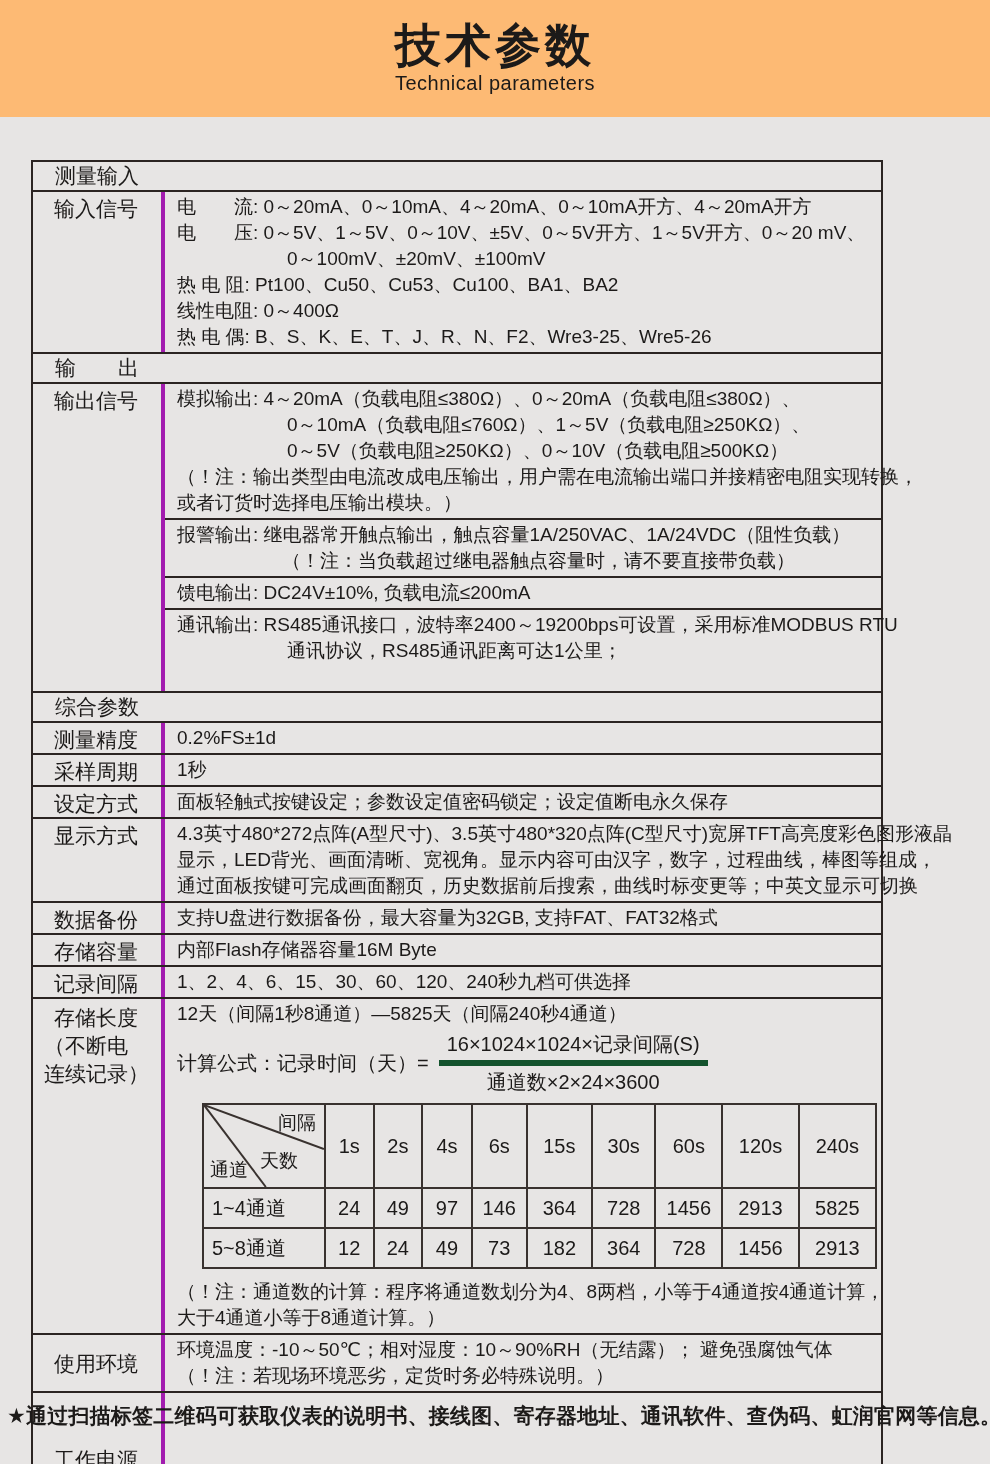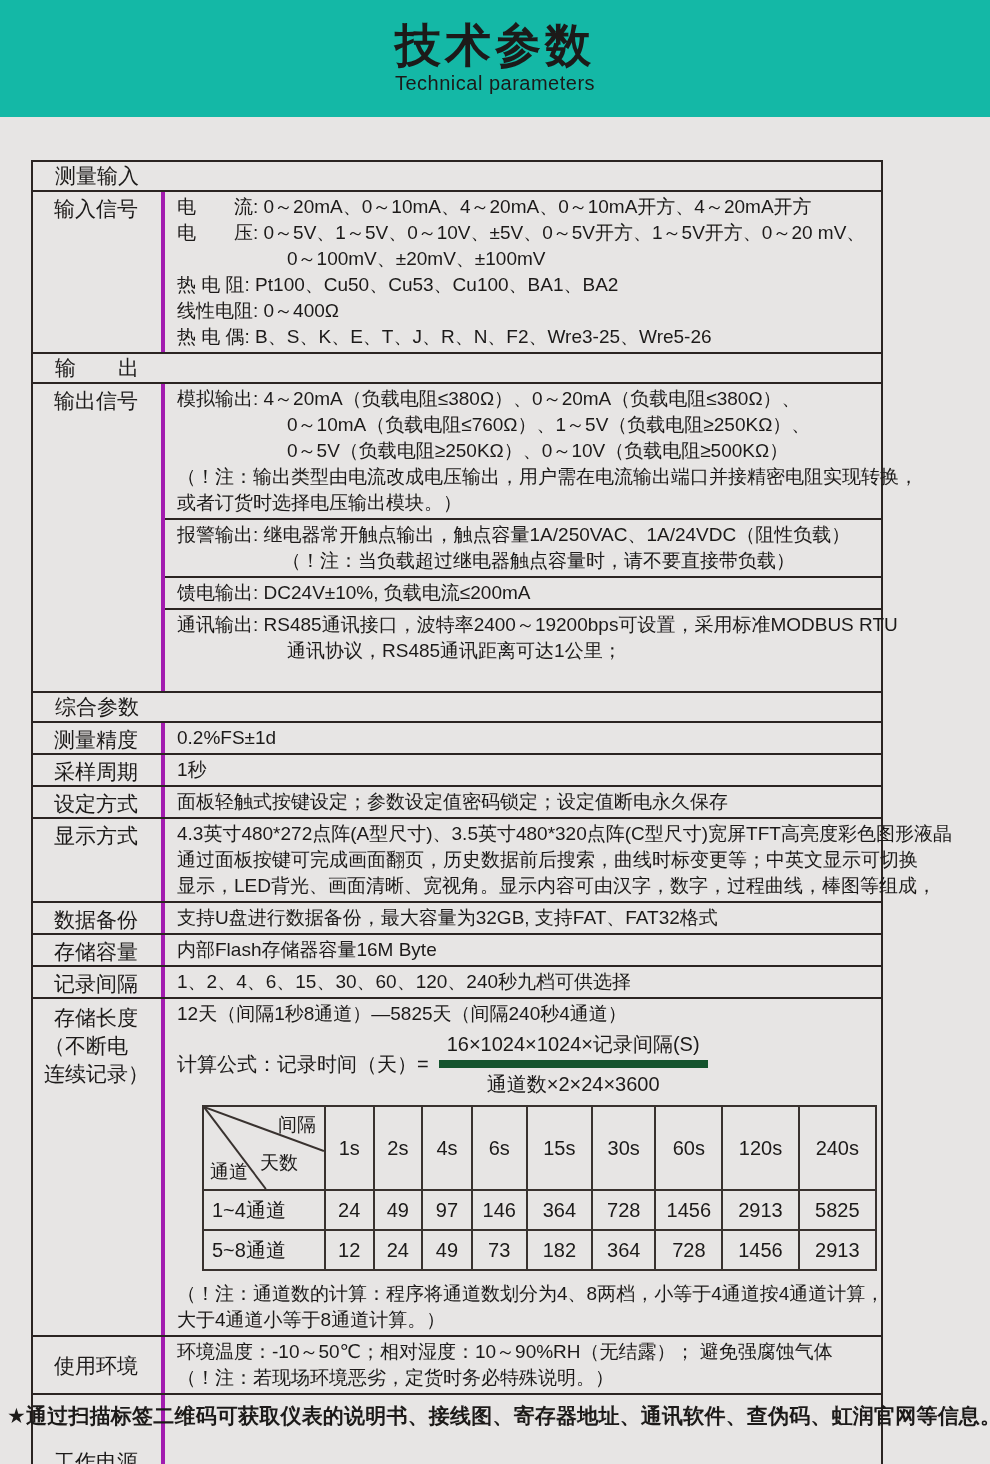--- a/index.html
+++ b/index.html
@@ -2,21 +2,21 @@
 <html><head>
 <meta charset="utf-8">
 <style>
   html,body{margin:0;padding:0;}
   .page{
     position:relative;width:990px;height:1464px;overflow:hidden;
     background:#e7e5e4;color:#1c1a19;
     font-family:"Liberation Sans","DejaVu Sans",sans-serif;
   }
   
-  .title-band{height:117px;background:#14b8a6;text-align:center;box-sizing:border-box;padding-top:20px;}
+  .title-band{height:117px;background:#fdba74;text-align:center;box-sizing:border-box;padding-top:20px;}
   .title{font-size:46px;font-weight:bold;letter-spacing:4px;line-height:1.1;}
   .subtitle{font-size:20px;margin-top:1px;letter-spacing:.5px;}
   
   .spec-table{
     position:absolute;left:31px;top:160px;width:852px;box-sizing:border-box;
     border:2px solid #2b2422;background:#e7e5e4;
   }
   .row{display:flex;border-top:2px solid #2b2422;box-sizing:border-box;}
   .row:first-child{border-top:none;}
   .sec-row{min-height:25px;align-items:center;padding-left:22px;font-size:21px;}
@@ -44,21 +44,21 @@
   .h-storage{min-height:326px;}
   .h-env{min-height:52px;}
   .h-power{min-height:36px;flex-direction:column;}
   .h-cons{min-height:33px;gap:16px;}
   .lbl-multi{line-height:28px;padding-top:5px;}
   .lbl-multi .l2{margin-left:-10px;}
   
   .formula{display:flex;align-items:center;margin:4px 0 2px 0;}
   .f-prefix{font-size:20px;margin-right:10px;white-space:nowrap;}
   .frac{display:inline-flex;flex-direction:column;text-align:center;font-size:20px;}
-  .frac .num{padding:0 8px 3px;border-bottom:8px solid #14532d;white-space:nowrap;}
+  .frac .num{padding:0 8px 3px;border-bottom:6px solid #14532d;white-space:nowrap;}
   .frac .den{padding:3px 8px 0;white-space:nowrap;}
   
   .grid{border-collapse:collapse;table-layout:fixed;margin:8px 0 10px 25px;background:#e7e5e4;}
   .grid td{border:2px solid #39322f;text-align:center;font-size:20px;padding:0;}
   .grid .hdr td{height:82px;}
   .grid .dat td{height:38px;}
   .grid .g-lbl{text-align:left;padding-left:8px;white-space:nowrap;}
   .corner{position:relative;}
   .corner svg{position:absolute;left:0;top:0;width:100%;height:100%;}
   .corner span{position:absolute;font-size:19px;line-height:1;}
@@ -146,22 +146,22 @@
       <div class="lbl">设定方式</div>
       <div class="cnt">
         <div class="line">面板轻触式按键设定；参数设定值密码锁定；设定值断电永久保存</div>
       </div>
     </div>
 
     <div class="row h-display">
       <div class="lbl">显示方式</div>
       <div class="cnt">
         <div class="line">4.3英寸480*272点阵(A型尺寸)、3.5英寸480*320点阵(C型尺寸)宽屏TFT高亮度彩色图形液晶</div>
+        <div class="line">显示，LED背光、画面清晰、宽视角。显示内容可由汉字，数字，过程曲线，棒图等组成，</div>
         <div class="line">通过面板按键可完成画面翻页，历史数据前后搜索，曲线时标变更等；中英文显示可切换</div>
-        <div class="line">显示，LED背光、画面清晰、宽视角。显示内容可由汉字，数字，过程曲线，棒图等组成，</div>
       </div>
     </div>
 
     <div class="row h-simple">
       <div class="lbl">数据备份</div>
       <div class="cnt">
         <div class="line">支持U盘进行数据备份，最大容量为32GB, 支持FAT、FAT32格式</div>
       </div>
     </div>
 

